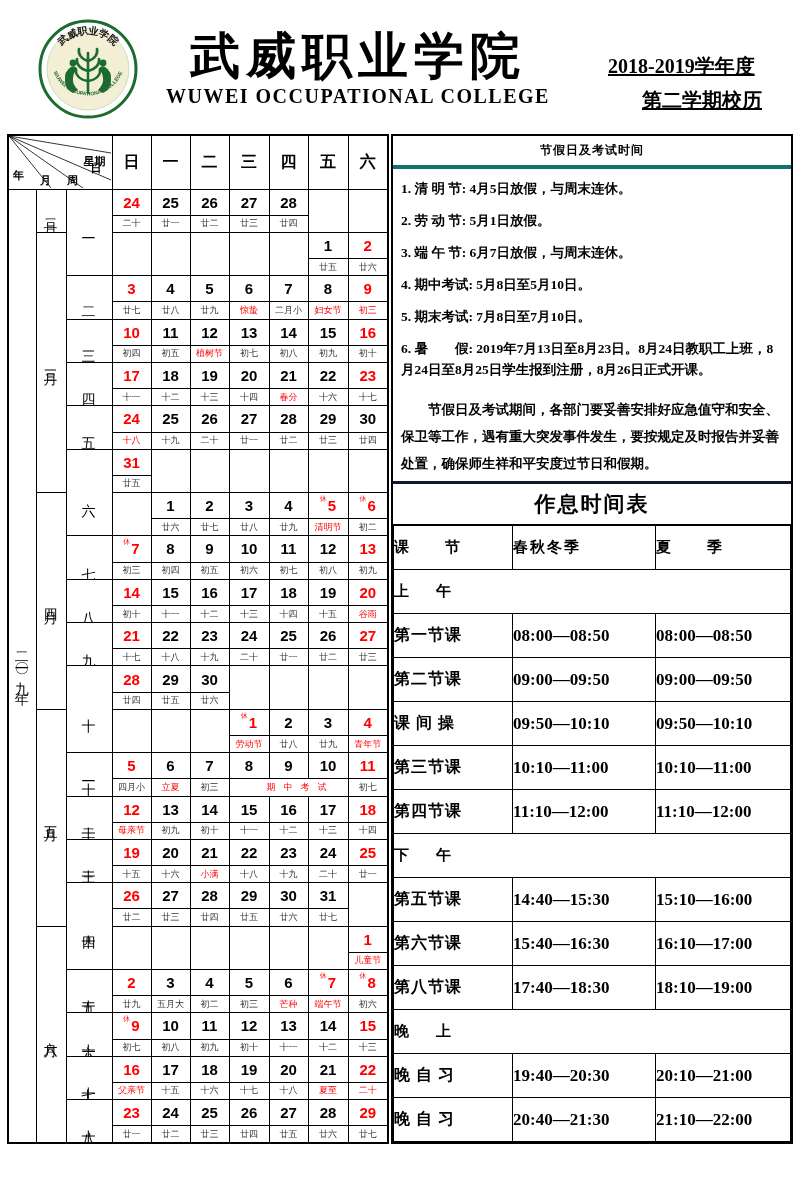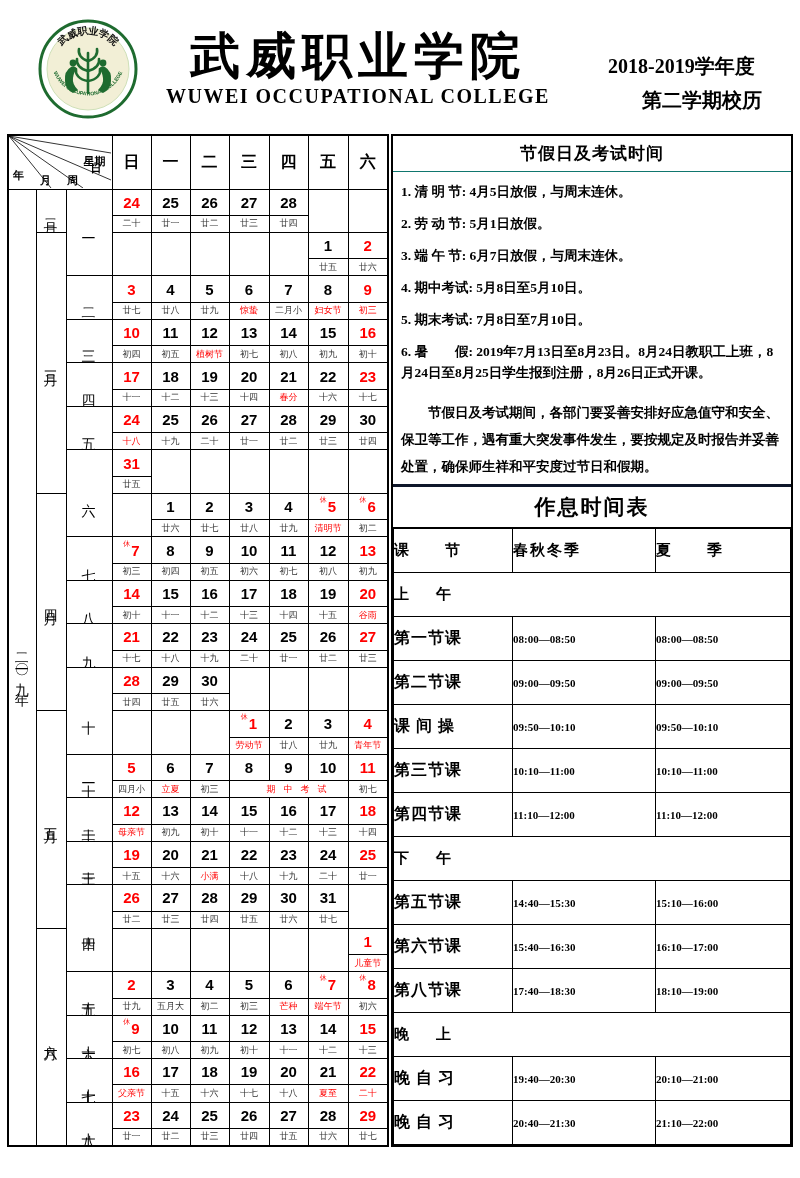--- a/index.html
+++ b/index.html
@@ -18,21 +18,21 @@
     font-size: 50px; font-weight: bold; letter-spacing: 6px;
     font-family: "DejaVu Sans", sans-serif; line-height: 1.0; white-space: nowrap;
   }
   .college-en {
     font-size: 20px; font-weight: bold; letter-spacing: 1.5px;
     font-family: "Liberation Serif", "DejaVu Serif", serif; margin-top: 4px; white-space: nowrap;
   }
   .year-block {
     margin-left: auto; margin-right: 28px; margin-top: 28px;
     font-family: "Liberation Serif", "DejaVu Serif", serif;
-    font-size: 20px; font-weight: bold; line-height: 1.7; white-space: nowrap;
+    font-size: 20px; font-weight: bold; line-height: 1.7; white-space: nowrap; text-decoration: underline;
   }
   .year-block .line2 { padding-left: 34px; }
 
   
   .main { display: flex; margin: 2px 7px 0 7px; align-items: stretch; }
 
   
   table.cal { border-collapse: collapse; table-layout: fixed; width: 381px; flex: 0 0 auto; }
   table.cal th, table.cal td { border: 1px solid #000; text-align: center; vertical-align: middle; overflow: hidden; }
   table.cal { border: 2px solid #000; }
@@ -52,39 +52,39 @@
   td.lunar-cell.wide { letter-spacing: 8px; padding-left: 24px; }
   sup.rest { font-size: 7px; color: #ff0000; font-weight: normal; position: relative; top: -4px; margin-right: 1px; }
 
   
   .panel {
     flex: 1 1 auto; margin-left: 2px; border: 2px solid #000;
     display: flex; flex-direction: column;
     font-family: "Liberation Serif", "DejaVu Serif", serif;
   }
   .rp-title {
-    border-bottom: 1px solid #0f766e; text-align: center; font-weight: bold;
-    font-size: 17px; padding: 6px 8px; letter-spacing: 1px;
+    border-bottom: 4px solid #0f766e; text-align: center; font-weight: bold;
+    font-size: 12px; padding: 6px 8px; letter-spacing: 1px;
   }
   .rp-holidays { padding: 10px 8px 6px 8px; height: 312px; font-size: 13.5px; font-weight: 600; }
   .h-item { line-height: 1.55; margin-bottom: 11px; }
   .rp-paragraph { text-indent: 2em; line-height: 2.0; margin-top: 16px; font-size: 13.5px; font-weight: 600; }
   .rp-subtitle {
     border-top: 3px solid #0f172a; border-bottom: 1px solid #000;
     text-align: center; font-size: 21px; font-weight: bold; letter-spacing: 2px; padding: 6px 0;
   }
   table.tt { border-collapse: collapse; width: 100%; flex: 1 1 auto; table-layout: fixed; }
   table.tt th, table.tt td { border: 1px solid #000; text-align: left; vertical-align: middle; }
   table.tt tr { height: 44px; }
   tr.tt-head { height: 46px; }
   tr.tt-head th { font-size: 15px; font-weight: bold; letter-spacing: 2px; }
   tr.tt-section { height: 40px; }
   tr.tt-section td { font-size: 15px; font-weight: bold; letter-spacing: 6px; }
   td.tt-label { font-size: 16px; font-weight: 600; letter-spacing: 1px; }
-  td.tt-time { font-size: 11px; font-weight: 600; font-family: "Liberation Serif", "DejaVu Serif", serif; }
+  td.tt-time { font-size: 17px; font-weight: 600; font-family: "Liberation Serif", "DejaVu Serif", serif; }
 </style>
 </head>
 <body>
 
 <div class="page-header">
   <div class="logo-wrap">
     <svg viewBox="0 0 100 100" width="100" height="100">
       <defs>
         <path id="arcTop" d="M 15,50 A 35,35 0 0 1 85,50" fill="none"></path>
         <path id="arcBottom" d="M 14,48 A 37,37 0 0 0 86,48" fill="none"></path>

